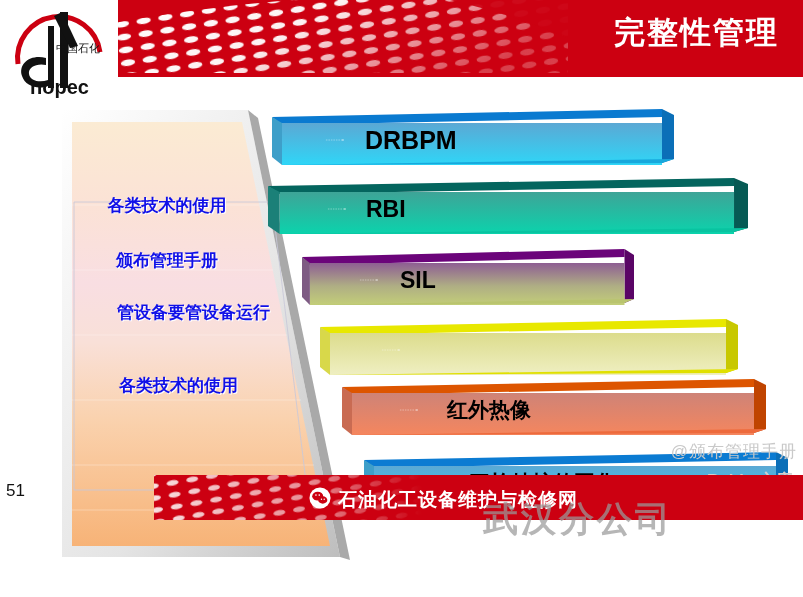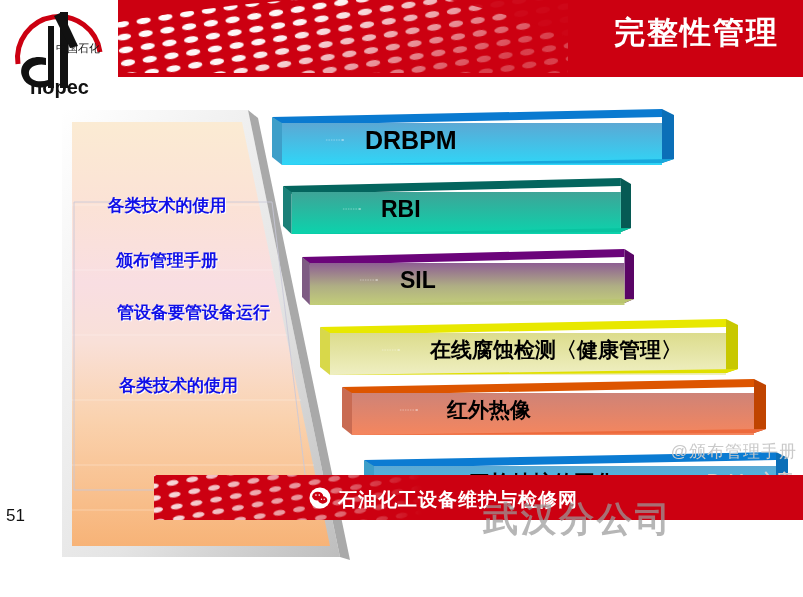--- a/index.html
+++ b/index.html
@@ -81,21 +81,21 @@
     color:#c9c9c9;font-size:17px;letter-spacing:1px;z-index:12;
     white-space:nowrap;
   }
   #wm-baidu{
     position:absolute;right:10px;top:469px;
     color:#cfcfcf;font-size:17px;font-weight:bold;z-index:12;
     white-space:nowrap;
   }
   #page-number{
     position:absolute;left:6px;top:481px;
-    color:#111;font-size:17px;z-index:12;margin-top:25px;
+    color:#111;font-size:17px;z-index:12;
   }
   #footer-bar{
     position:absolute;left:147px;top:475px;width:656px;height:45px;
     background:#CC0011;overflow:hidden;z-index:13;margin-left:7px;
   }
   #footer-dots{position:absolute;left:-12px;top:-4px;width:280px;height:56px;}
   #wechat-icon{
     position:absolute;left:155px;top:12px;width:22px;height:22px;z-index:15;
   }
   #footer-text{
@@ -214,21 +214,21 @@
       <polygon points="10,56 390,54 402,50 10,56" fill="#18A8DC"></polygon>
       <polygon points="0,8 10,14 10,56 0,48" fill="#3E9FC9"></polygon>
     </svg>
     <svg class="arrow" style="left:6px;width:115px;" viewBox="0 0 115 12">
       <line x1="0" y1="6" x2="100" y2="6" stroke="#ffffff" stroke-width="2.4" stroke-dasharray="9 6"></line>
       <polyline points="96,1 108,6 96,11" fill="none" stroke="#ffffff" stroke-width="2.4"></polyline>
     </svg>
     <div class="label" style="left:93px;font-size:25px;">DRBPM</div>
   </div>
 
-  <div class="bar" style="left:251px;top:101px;width:348px;height:62px;">
+  <div class="bar" style="left:236px;top:101px;width:480px;height:62px;">
     <svg class="face" viewBox="0 0 412 62" preserveAspectRatio="none">
       <defs>
           <linearGradient id="g1" x1="0" y1="0" x2="0" y2="1">
         <stop offset="0%" stop-color="#3EA497"></stop>
             <stop offset="100%" stop-color="#0BD3AC"></stop>
       </linearGradient>
         </defs>
       <polygon points="0,8 400,0 400,8 10,16" fill="#04655E"></polygon>
       <polygon points="400,0 412,6 412,50 400,54" fill="#065A54"></polygon>
       <rect x="10" y="14" width="390" height="42" fill="url(#g1)"></rect>
@@ -275,21 +275,20 @@
       <polygon points="0,8 406,0 406,8 10,16" fill="#E8E800"></polygon>
       <polygon points="406,0 418,6 418,50 406,54" fill="#C8C800"></polygon>
       <rect x="10" y="14" width="396" height="42" fill="url(#g3)"></rect>
       <polygon points="10,56 406,54 418,50 10,56" fill="#E0E000"></polygon>
       <polygon points="0,8 10,14 10,56 0,48" fill="#D8D84A"></polygon>
     </svg>
     <svg class="arrow" style="left:14px;width:115px;" viewBox="0 0 115 12">
       <line x1="0" y1="6" x2="100" y2="6" stroke="#ffffff" stroke-width="2.4" stroke-dasharray="9 6"></line>
       <polyline points="96,1 108,6 96,11" fill="none" stroke="#ffffff" stroke-width="2.4"></polyline>
     </svg>
-    <div class="label" style="left:110px;font-size:21px;">在线腐蚀检测〈健康管理〉</div>
   </div>
 
   <div class="bar" style="left:310px;top:302px;width:424px;height:62px;">
     <svg class="face" viewBox="0 0 424 62" preserveAspectRatio="none">
       <defs>
           <linearGradient id="g4" x1="0" y1="0" x2="0" y2="1">
         <stop offset="0%" stop-color="#CE8377"></stop>
             <stop offset="100%" stop-color="#F5865E"></stop>
       </linearGradient>
         </defs>

